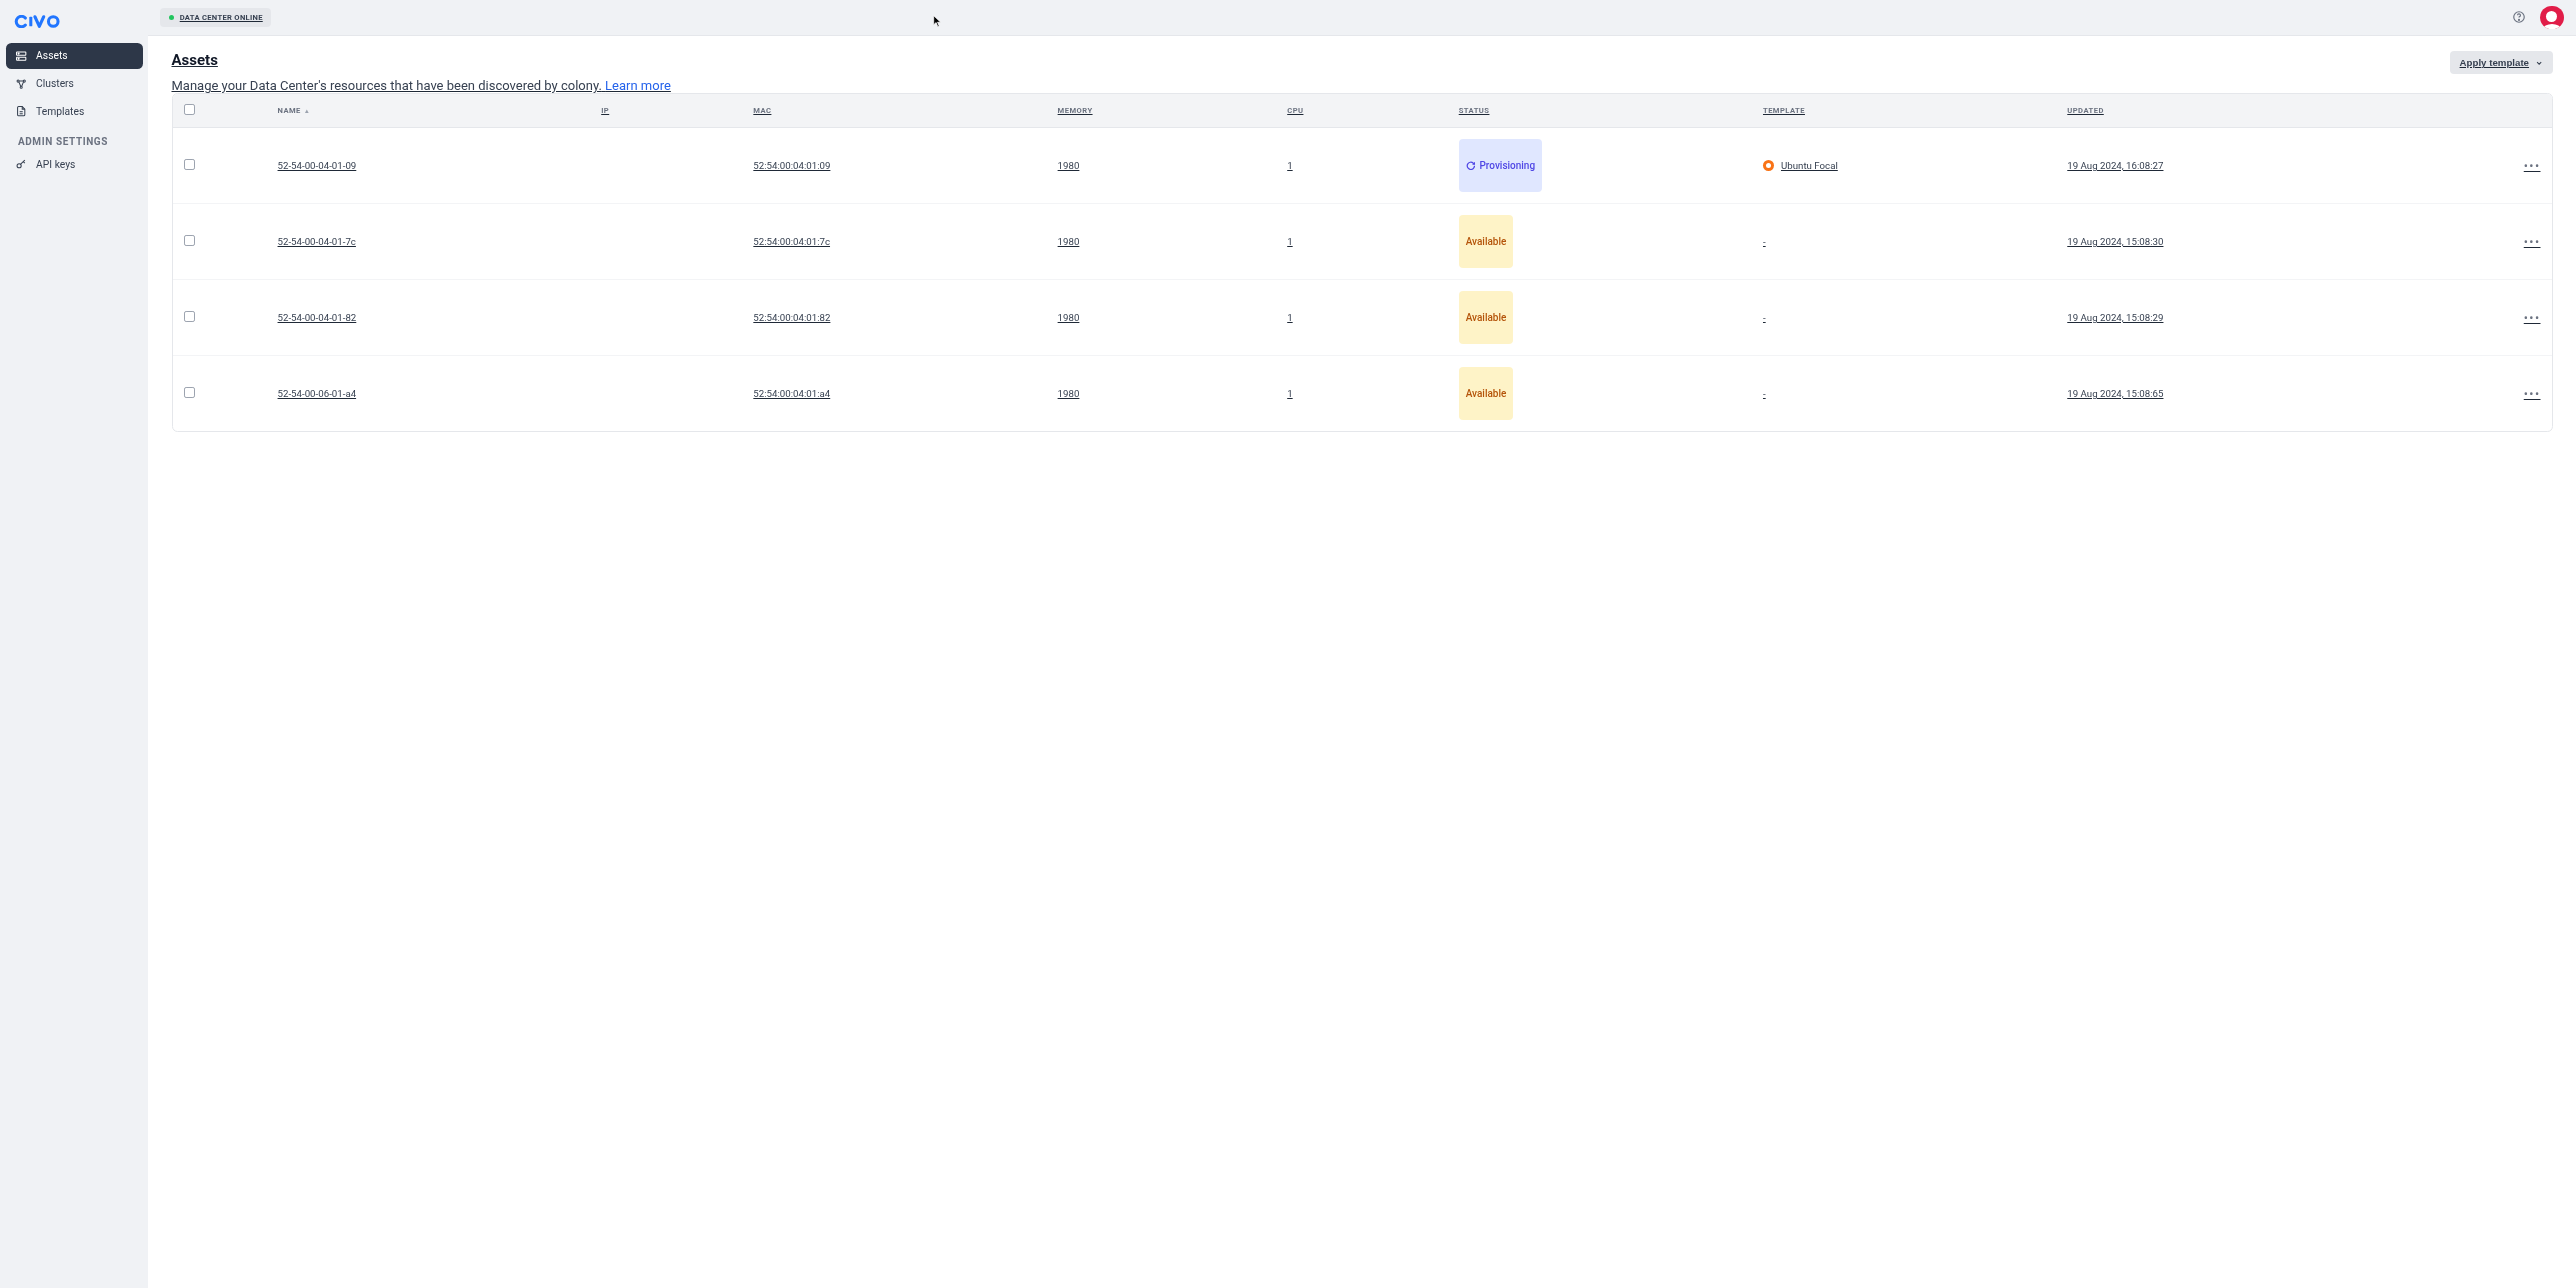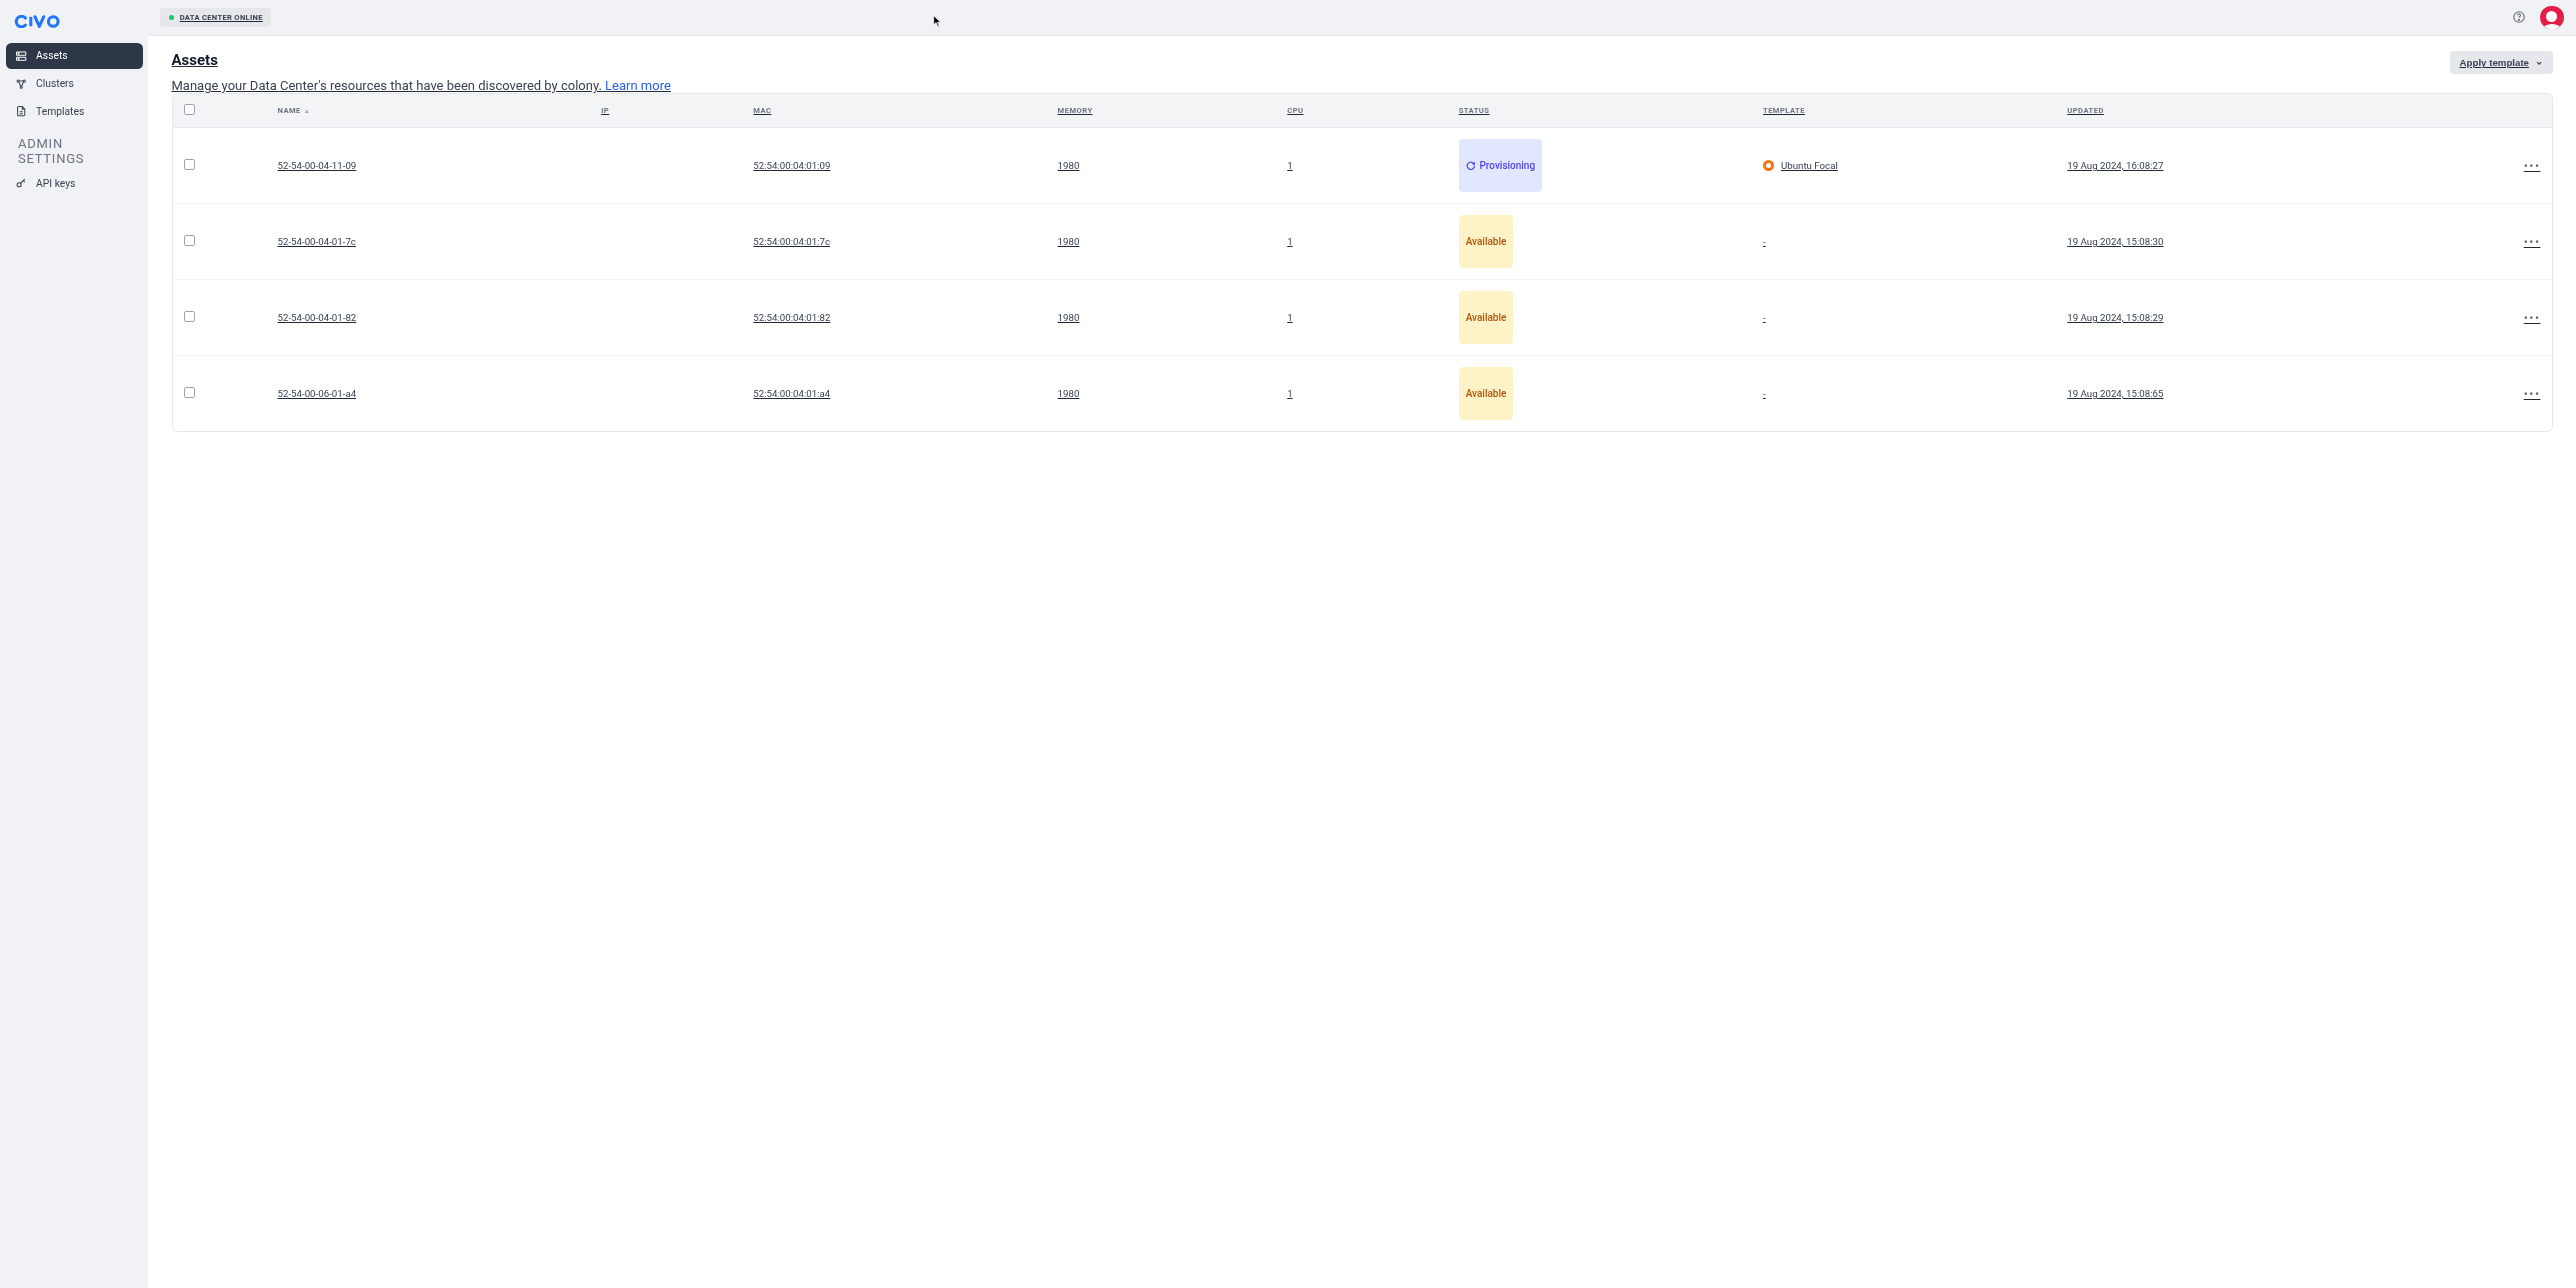--- a/index.html
+++ b/index.html
@@ -30,24 +30,24 @@
     border-radius: 5.5px;
     color: #374151;
     cursor: pointer;
     gap: 8.3px;
     margin-bottom: 1.4px;
   }
   .nav-item.active { background: #2d3748; color: #fff; }
   .nav-item .nav-icon { width: 14px; height: 14px; flex: 0 0 14px; display:flex; align-items:center; justify-content:center; }
   .nav-item .nav-label { font-size: 10.3px; }
   .nav-section-heading {
-    font-size: 13px;
+    font-size: 10px;
     letter-spacing: .06em;
     color: #6b7280;
-    font-weight: 400;
+    font-weight: 700;
     padding: 9.7px 12.4px 4.1px;
   }
 
   
   .main { flex: 1; display: flex; flex-direction: column; background: #f0f2f5; min-width:0;text-decoration:underline;}
   .topbar {
     height: 36px;
     display: flex; align-items: center; justify-content: space-between;
     padding: 0 12.4px;
     border-bottom: 0.7px solid #e5e7eb;
@@ -265,21 +265,21 @@
               <th class="col-cpu">CPU</th>
               <th class="col-status">STATUS</th>
               <th class="col-tpl">TEMPLATE</th>
               <th class="col-upd">UPDATED</th>
               <th class="col-actions"></th>
             </tr>
           </thead>
           <tbody id="table-body">
               <tr>
                 <td class="col-check"><span class="checkbox"></span></td>
-                <td>52-54-00-04-11-09</td>
+                <td>52-54-00-04-01-09</td>
                 <td></td>
                 <td>52:54:00:04:01:09</td>
                 <td>1980</td>
                 <td>1</td>
                 <td><span class="badge provisioning">
                     <svg class="spin-icon" viewBox="0 0 24 24" fill="none" stroke="currentColor" stroke-width="3">
                       <path d="M21 12a9 9 0 1 1-3-6.7L21 8"></path>
                       <polyline points="21 3 21 8 16 8"></polyline>
                     </svg>
                     <span>Provisioning</span>

